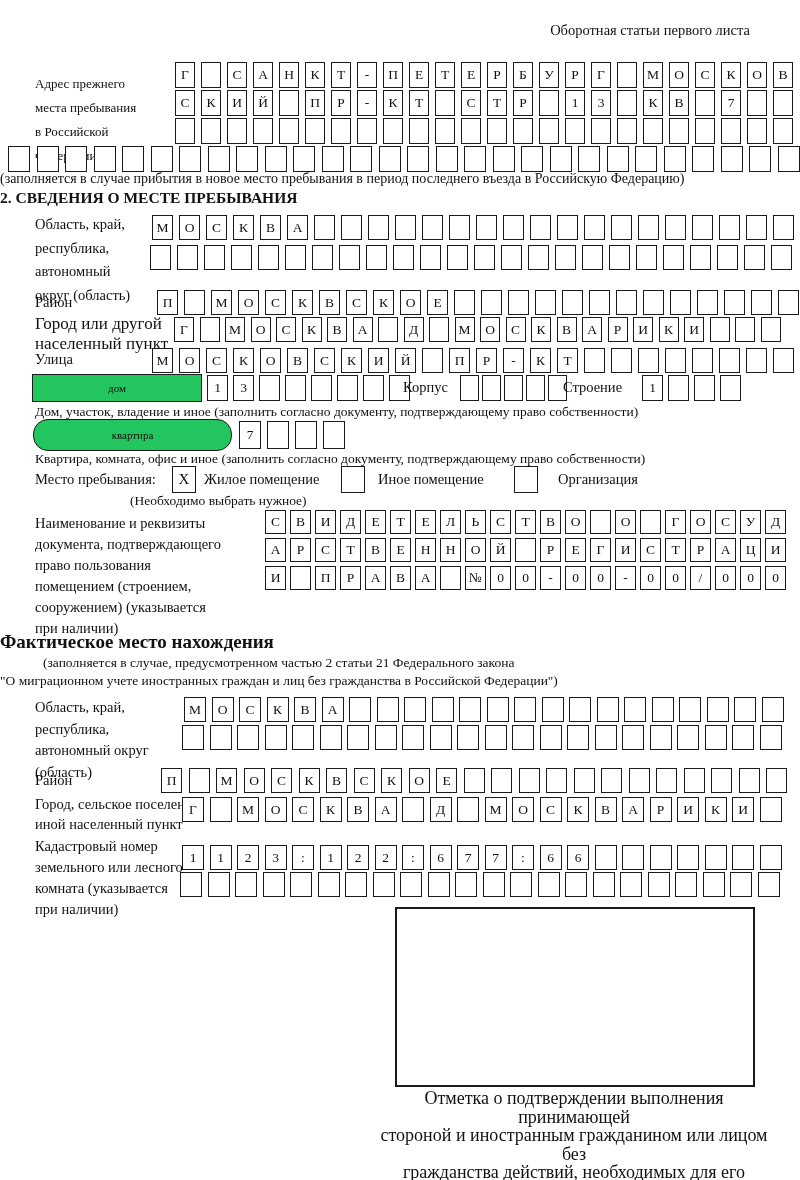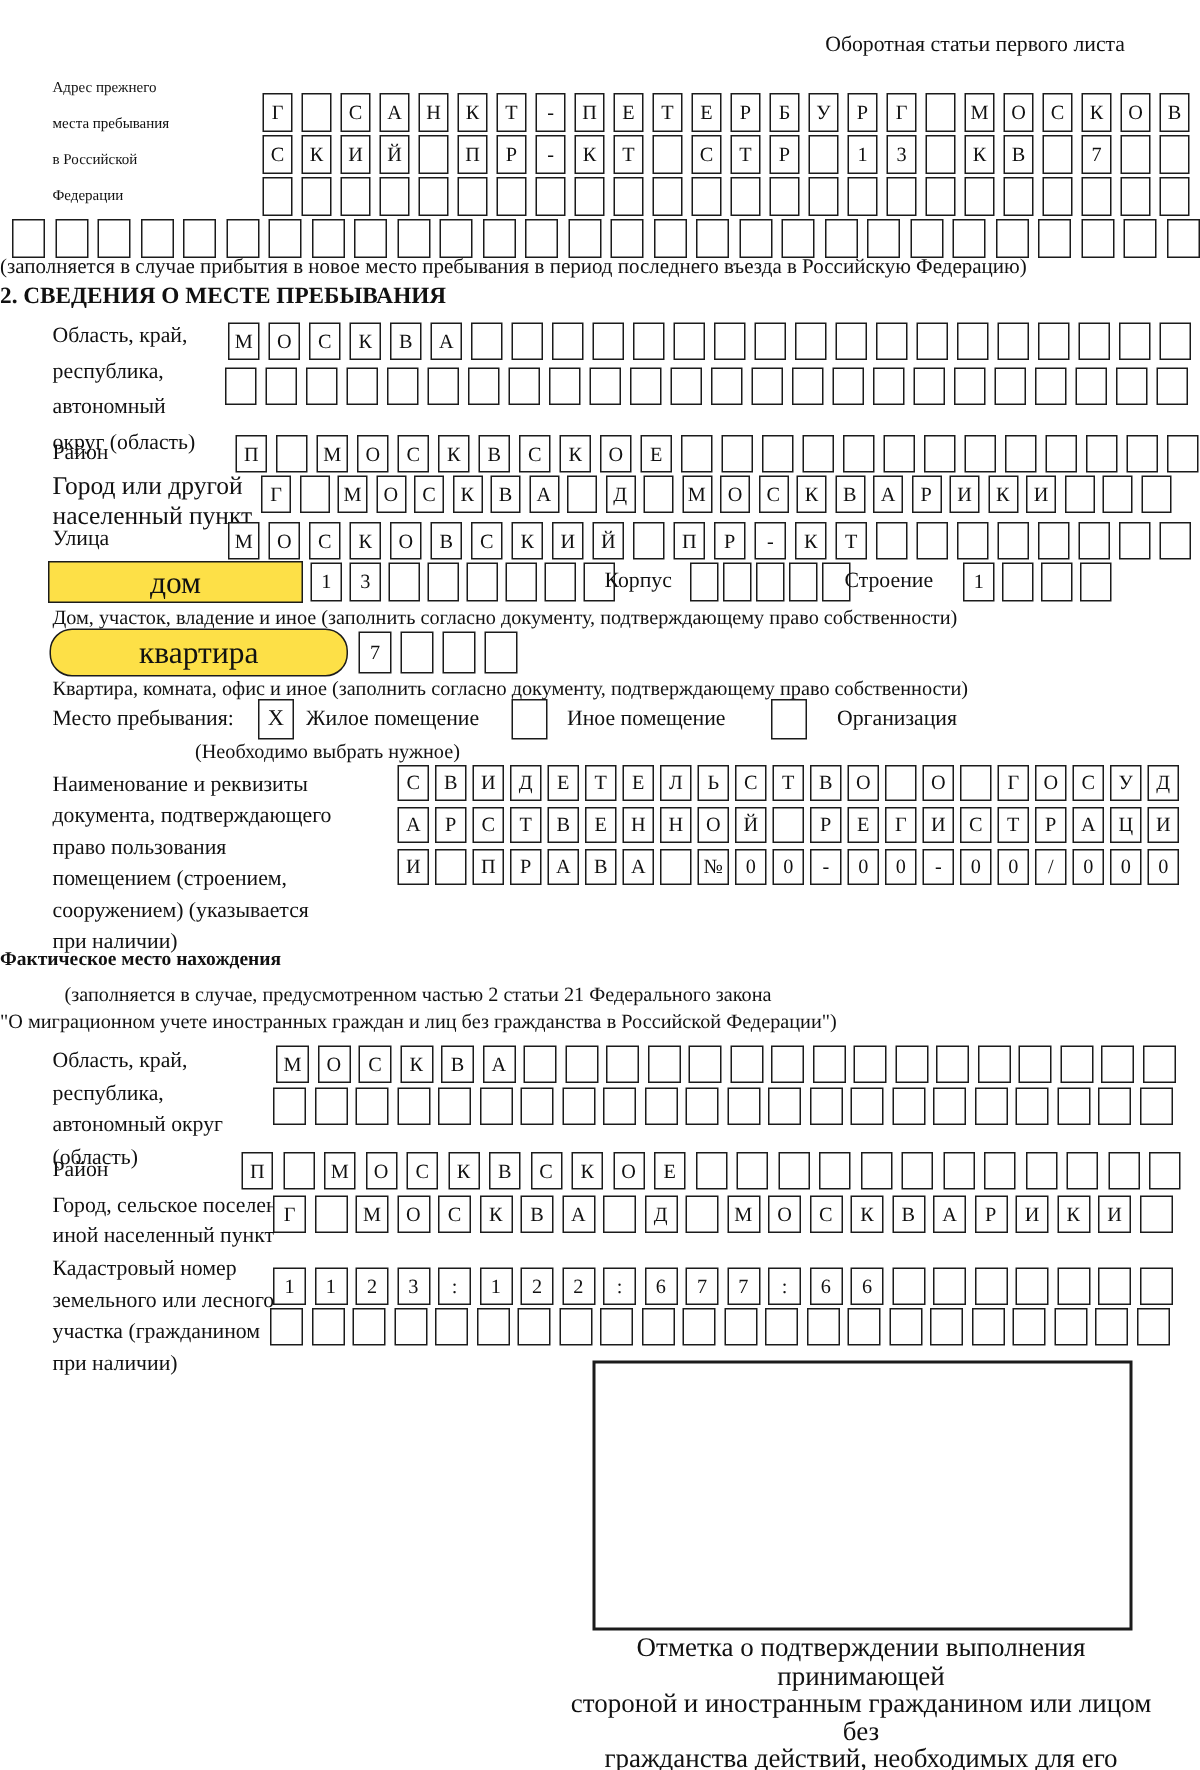--- a/index.html
+++ b/index.html
@@ -18,34 +18,34 @@
   .g-row4 .cb{width:20px;height:24px;margin-right:6.5px;}
   .g-sec  .cb{width:19px;height:23px;margin-right:6px;}
   .g-city1 .cb{width:18px;height:23px;margin-right:5.5px;}
   .g-doc  .cb{width:19px;height:22px;margin-right:4px;}
   .g-act  .cb{width:20px;height:23px;margin-right:5.5px;}
   .g-d2   .cb{width:19px;height:23px;margin-right:6.5px;}
   .g-house .cb{width:19px;height:24px;margin-right:5px;}
   .g-korp  .cb{width:17px;height:24px;margin-right:3px;}
   .g-apt   .cb{width:20px;height:26px;margin-right:6px;}
   .wbox{border:1.6px solid #1b1b1b;display:flex;align-items:center;justify-content:center;
-        font-size:21px;background:#fde047;}
+        font-size:11px;background:#22c55e;}
   .chk{width:22px;height:25px;border:1.6px solid #1b1b1b;display:flex;align-items:center;
        justify-content:center;font-size:15px;background:#fff;}
   .stamp{border:2px solid #1b1b1b;background:#fff;}
   .foot{font-size:18px;line-height:18.5px;text-align:center;}
 </style>
 </head>
 <body>
 
 <div class="page">
 
   <div class="abs lbl" style="left:410px;top:22px;width:340px;text-align:right;">Оборотная статьи первого листа</div>
 
-  <div class="abs lines" style="left:35px;top:47px;font-size:10px;line-height:24px;">
+  <div class="abs lines" style="left:35px;top:72px;font-size:13px;line-height:24px;">
     <div>Адрес прежнего</div>
     <div>места пребывания</div>
     <div>в Российской</div>
     <div>Федерации</div>
   </div>
   <div class="abs grid g-addr" style="left:175px;top:62px;">
       <span class="cb">Г</span>
       <span class="cb"></span>
       <span class="cb">С</span>
       <span class="cb">А</span>
@@ -419,21 +419,21 @@
       <span class="cb">0</span>
       <span class="cb">-</span>
       <span class="cb">0</span>
       <span class="cb">0</span>
       <span class="cb">/</span>
       <span class="cb">0</span>
       <span class="cb">0</span>
       <span class="cb">0</span>
     </div>
 
-  <div class="abs bold center" style="left:0;top:631px;width:800px;font-size:13px;">Фактическое место нахождения</div>
+  <div class="abs bold center" style="left:0;top:631px;width:800px;font-size:19px;">Фактическое место нахождения</div>
   <div class="abs cap center" style="left:0;top:655px;width:800px;margin-left:43px;">(заполняется в случае, предусмотренном частью 2 статьи 21 Федерального закона</div>
   <div class="abs cap center" style="left:0;top:673px;width:800px;">"О миграционном учете иностранных граждан и лиц без гражданства в Российской Федерации")</div>
 
   <div class="abs lines" style="left:35px;top:697px;font-size:14.5px;line-height:21.5px;">
     <div>Область, край,</div>
     <div>республика,</div>
     <div>автономный округ</div>
     <div>(область)</div>
   </div>
   <div class="abs grid g-act" style="left:184px;top:697px;">
@@ -537,21 +537,21 @@
       <span class="cb">Р</span>
       <span class="cb">И</span>
       <span class="cb">К</span>
       <span class="cb">И</span>
       <span class="cb"></span>
     </div>
 
   <div class="abs lines" style="left:35px;top:836px;font-size:14.5px;line-height:21px;">
     <div>Кадастровый номер</div>
     <div>земельного или лесного</div>
-    <div>участка (гражданином</div>
+    <div>комната (указывается</div>
     <div>при наличии)</div>
   </div>
   <div class="abs grid g-act" style="left:182px;top:845px;">
       <span class="cb">1</span>
       <span class="cb">1</span>
       <span class="cb">2</span>
       <span class="cb">3</span>
       <span class="cb">:</span>
       <span class="cb">1</span>
       <span class="cb">2</span>

